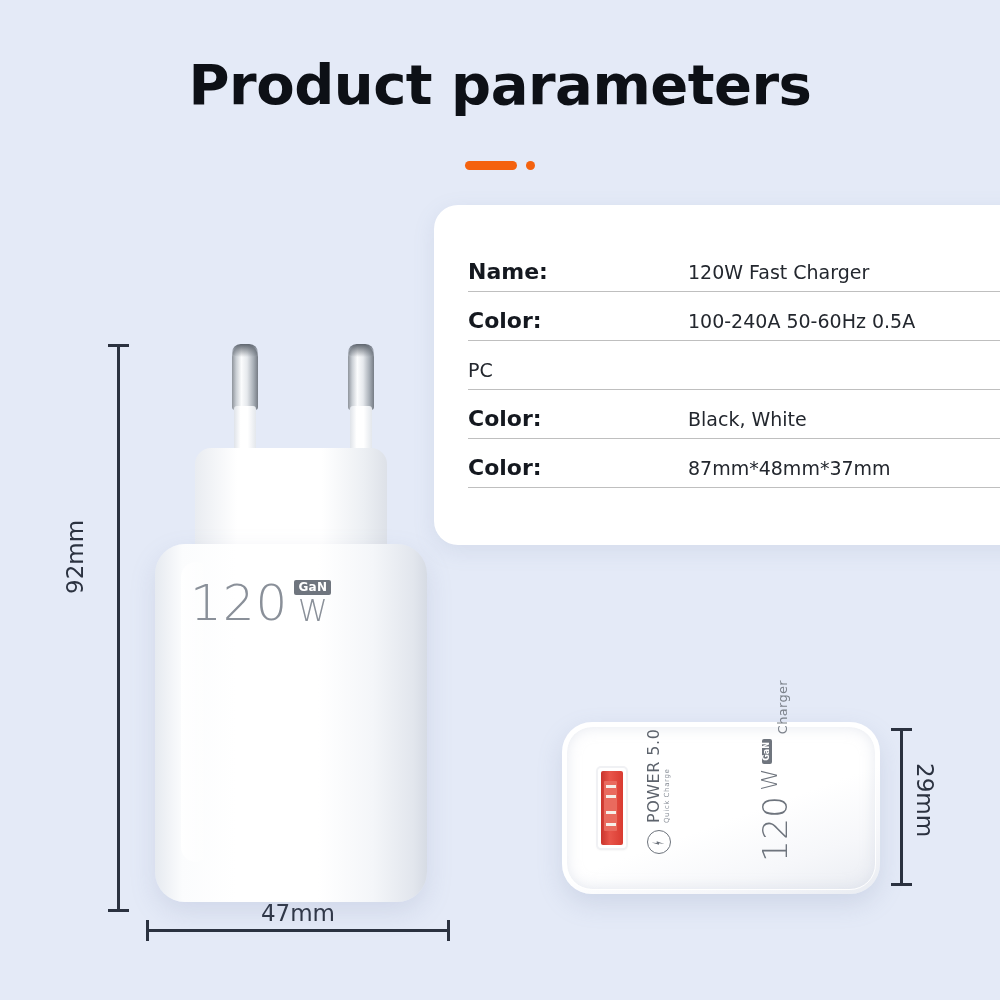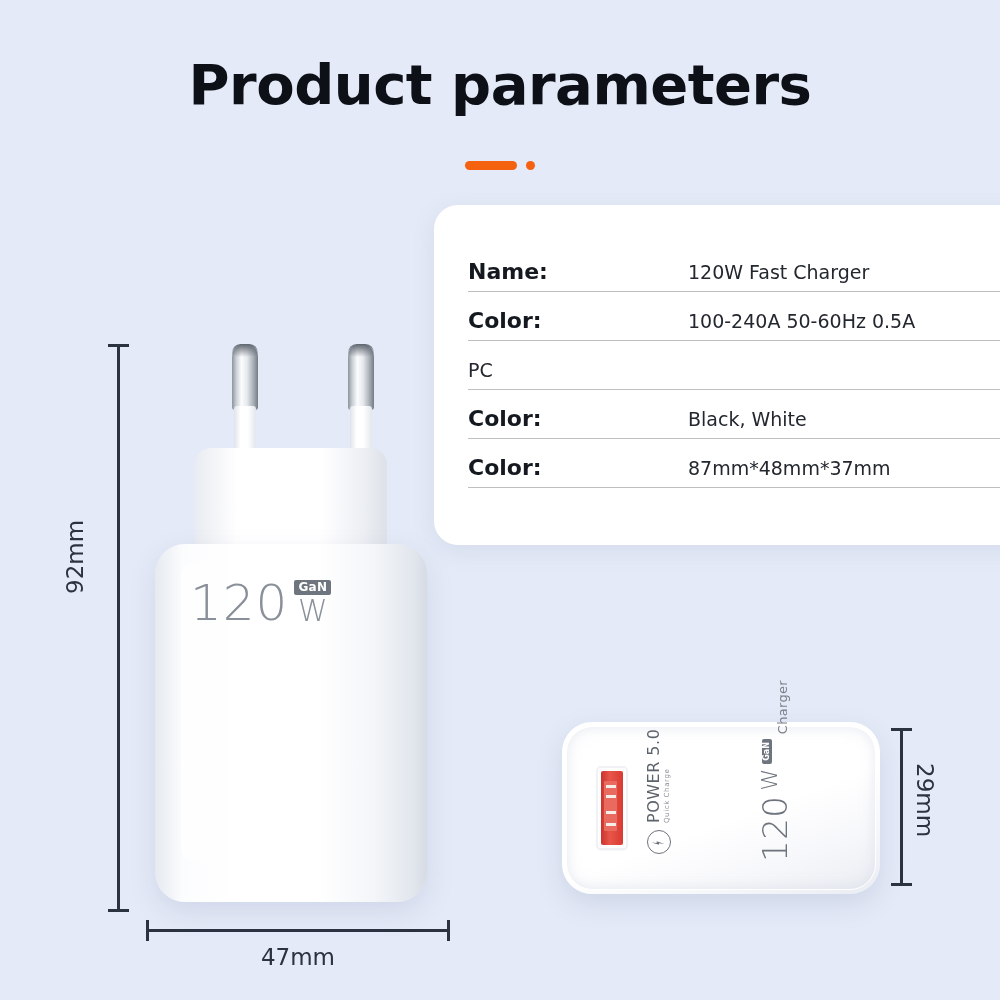--- a/index.html
+++ b/index.html
@@ -145,21 +145,21 @@
     top: -9px;
     width: 3px;
     height: 21px;
     background: #2b3240;
   }
   .dim-h .cap.left { left: 0; }
   .dim-h .cap.right { right: 0; }
   .dim-h-label {
     position: absolute;
     left: 146px;
-    top: 944px;
+    top: 900px;
     width: 304px;
     text-align: center;
     font-size: 23px;
     color: #2b3240;
     font-family: "DejaVu Sans", sans-serif;
   }
 
   
   .dim-v2 {
     position: absolute;

